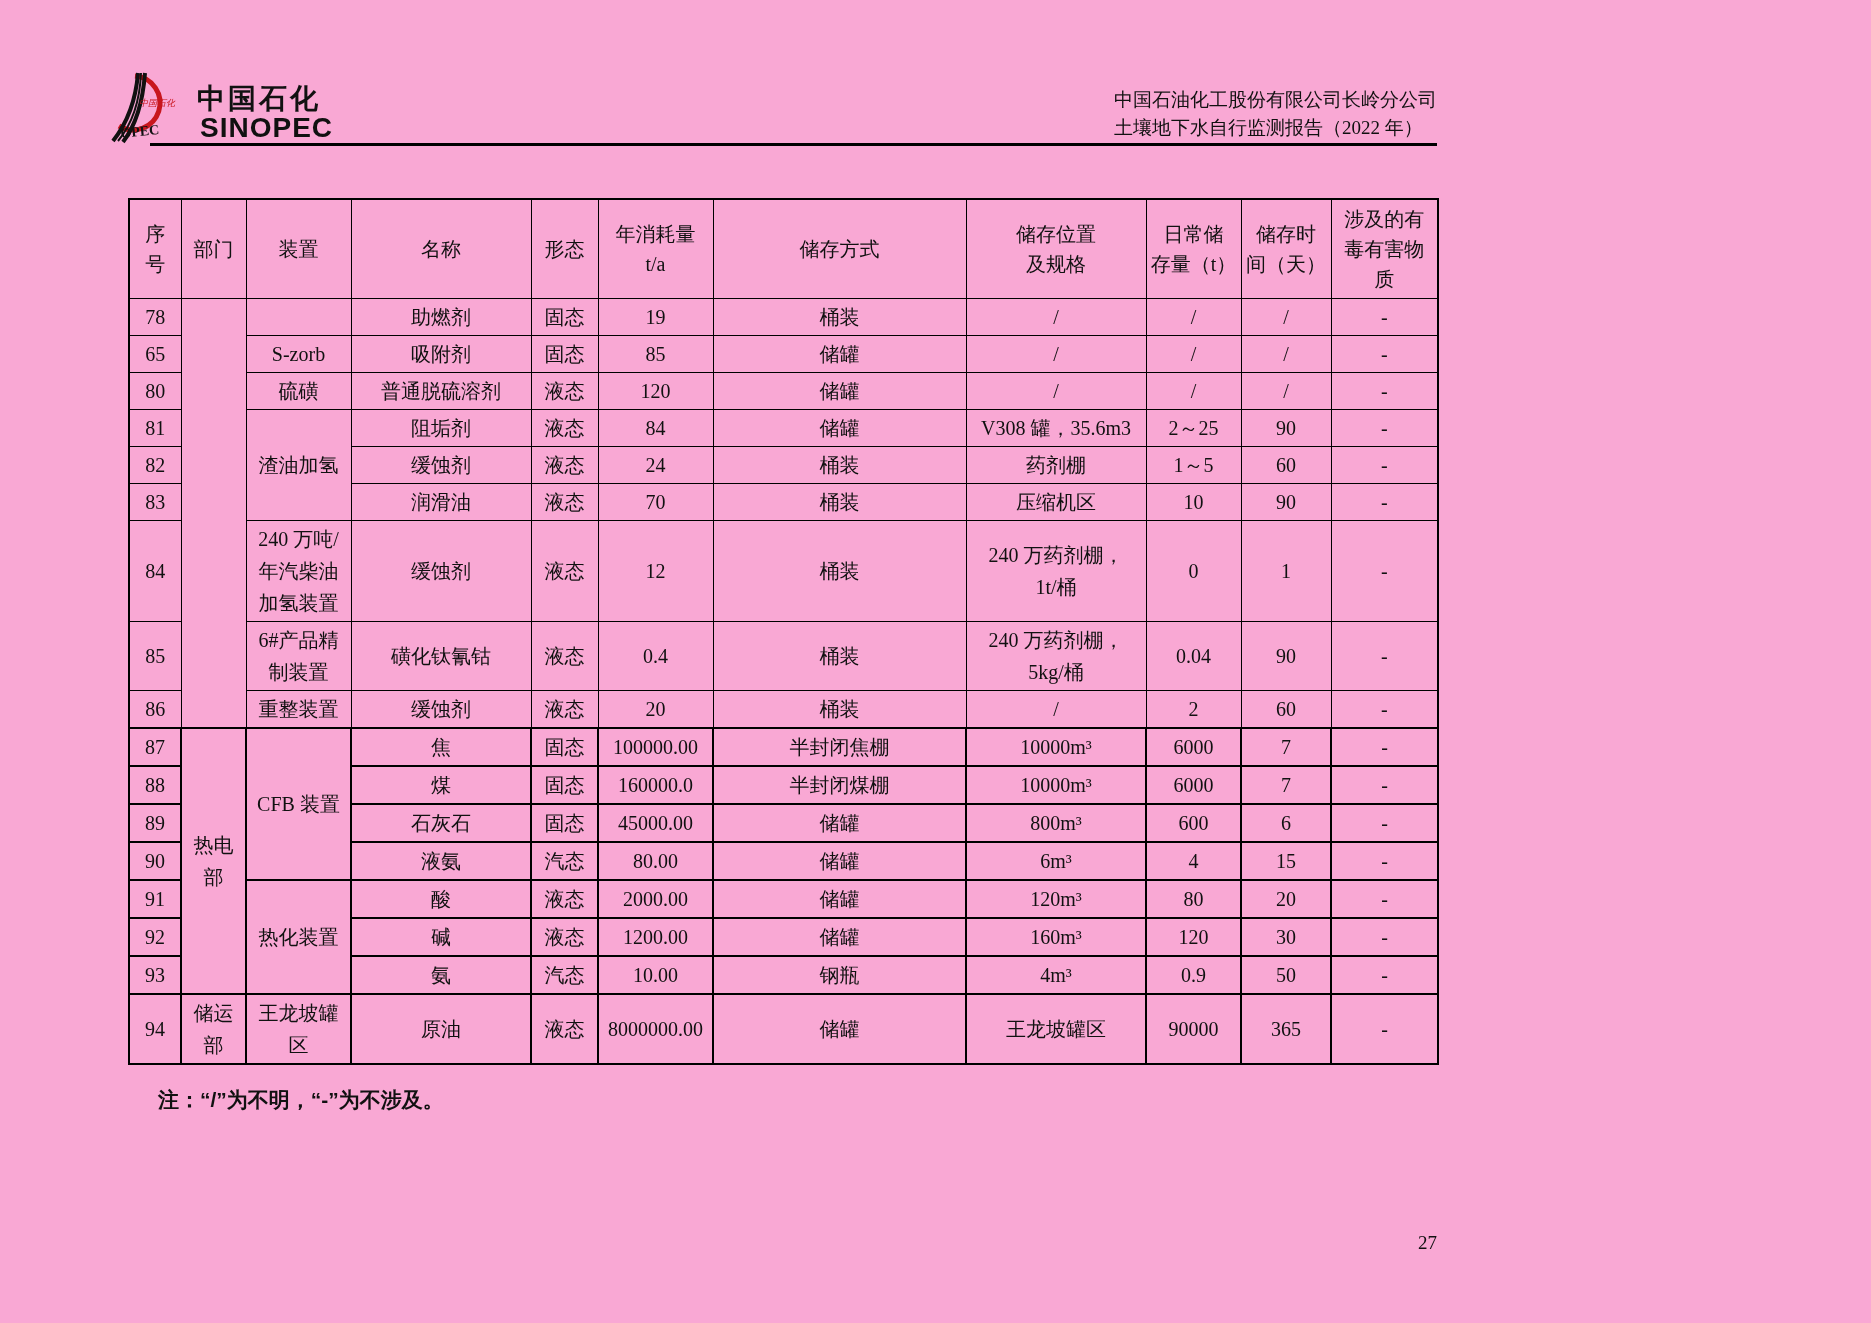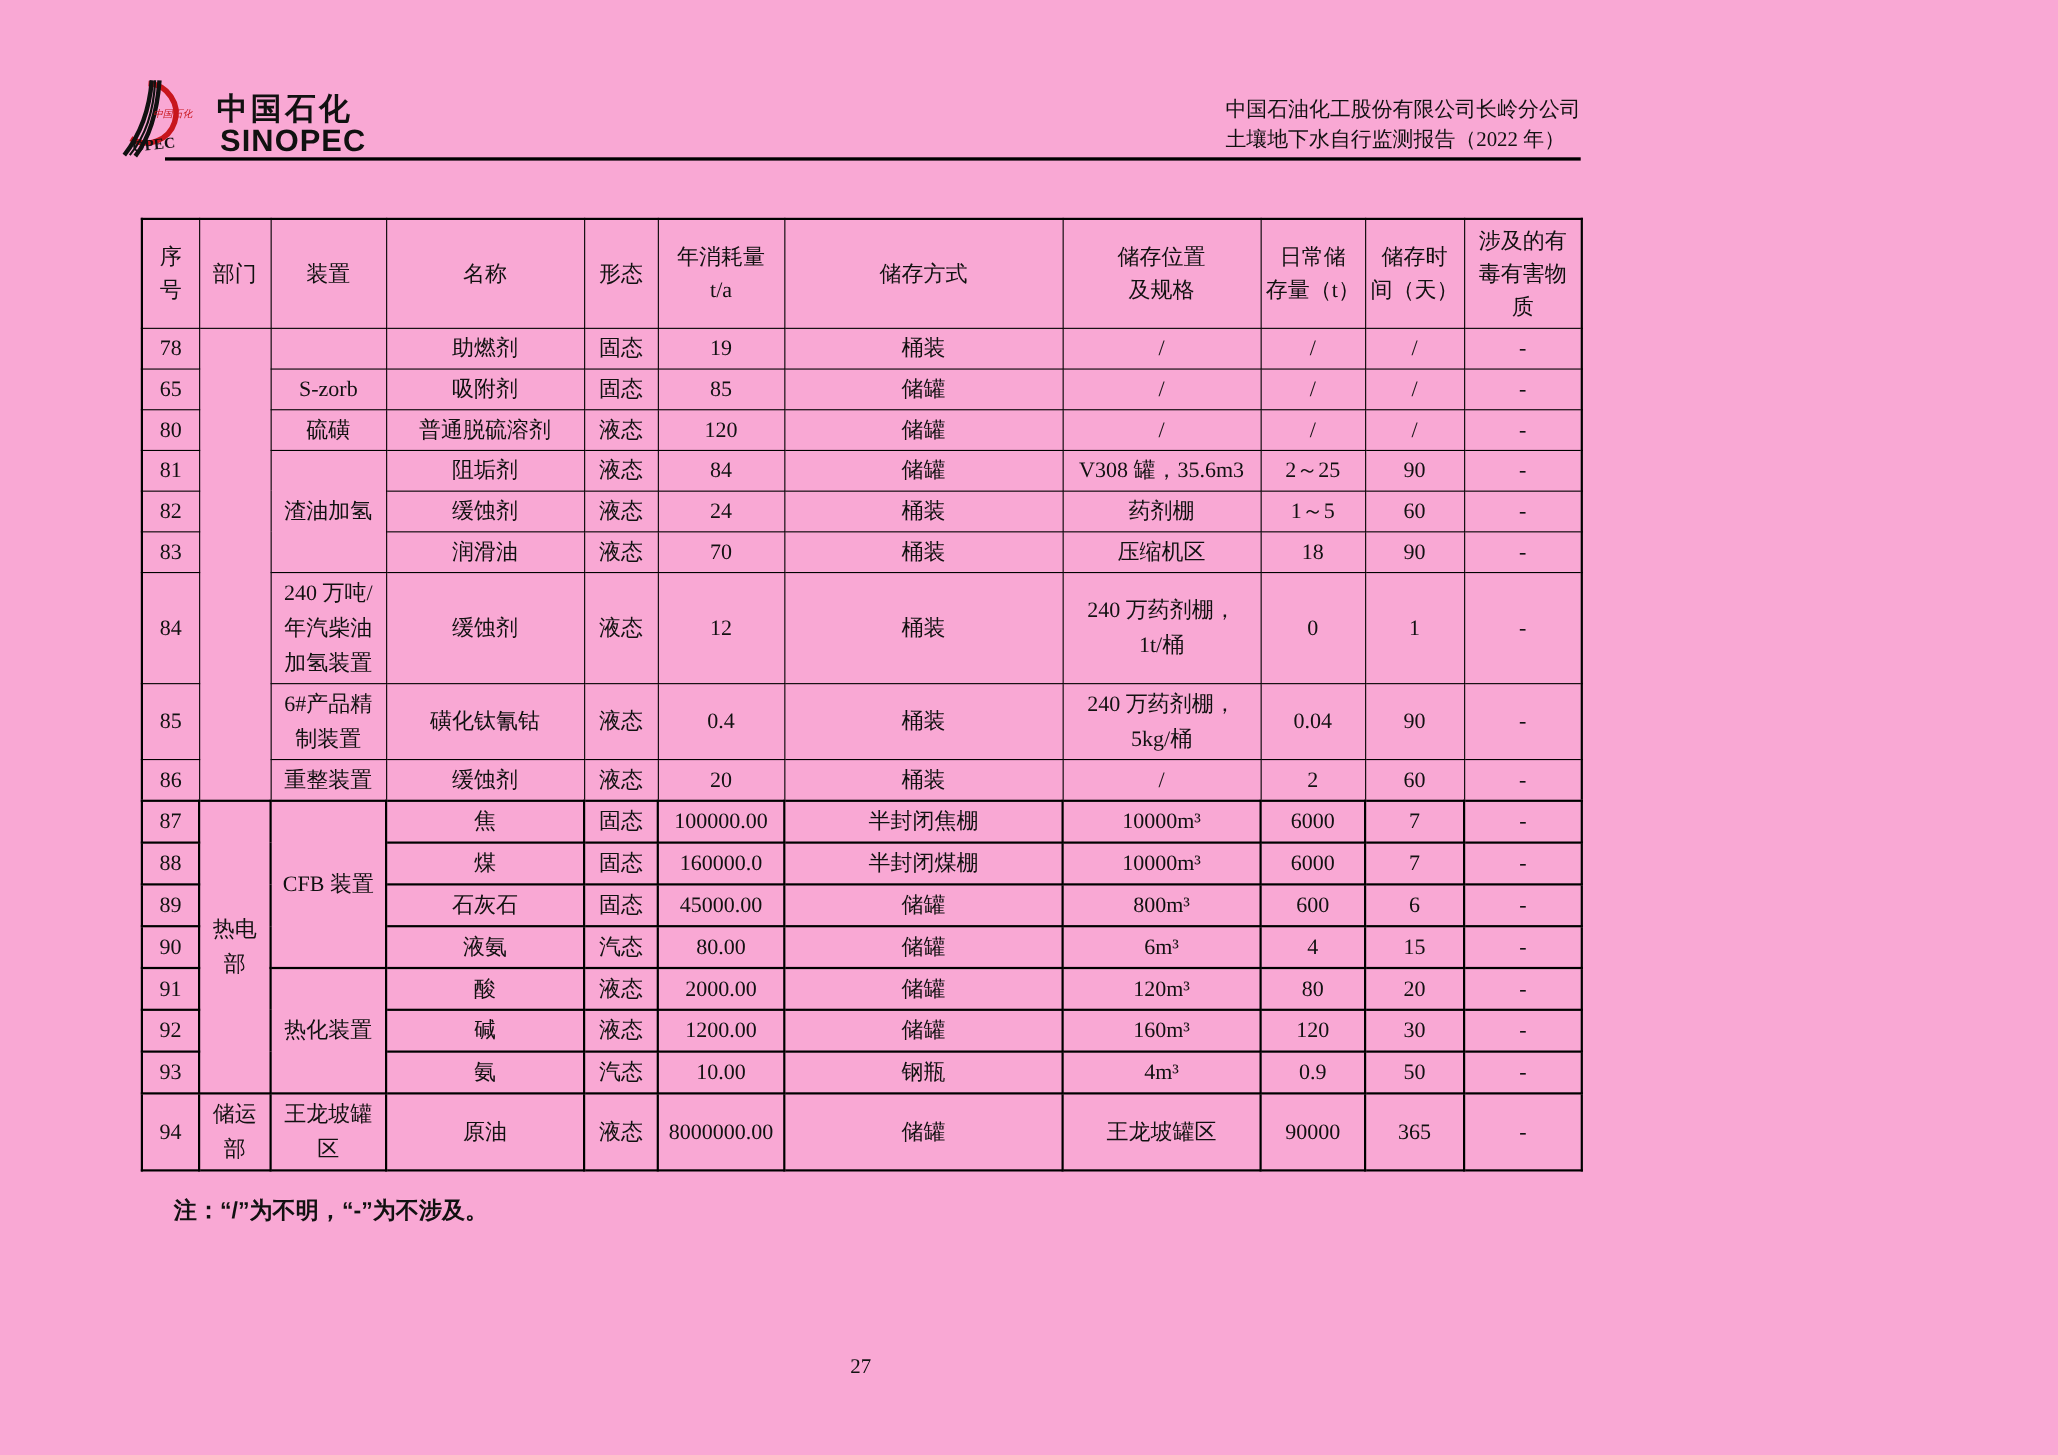--- a/index.html
+++ b/index.html
@@ -54,21 +54,21 @@
   tr.s2 td { border-width:2px; }
 
   
   .note {
     position:absolute; left:158px; top:1086px;
     font-size:21px; font-weight:bold;
     font-family:"Liberation Sans","DejaVu Sans",sans-serif;
   }
   .page-number {
     position:absolute; left:128px; top:1232px; width:1309px;
-    text-align:center; font-size:19px;
+    text-align:right; font-size:19px;
   }
 </style>
 </head>
 <body>
 
 <div class="page">
 
   <svg class="logo-mark" viewBox="0 0 78 74">
     <path d="M 30 6 A 27 27 0 1 1 14 56" fill="none" stroke="#c8161d" stroke-width="5"></path>
     <path d="M33 3 C 31 28, 23 52, 8 71" stroke="#111" stroke-width="4" fill="none"></path>
@@ -183,21 +183,21 @@
         <td>60</td>
         <td>-</td>
       </tr>
       <tr>
         <td>83</td>
         <td>润滑油</td>
         <td>液态</td>
         <td>70</td>
         <td>桶装</td>
         <td>压缩机区</td>
-        <td>18</td>
+        <td>10</td>
         <td>90</td>
         <td>-</td>
       </tr>
       <tr class="r84">
         <td>84</td>
         <td>240 万吨/
 年汽柴油
 加氢装置</td>
         <td>缓蚀剂</td>
         <td>液态</td>

